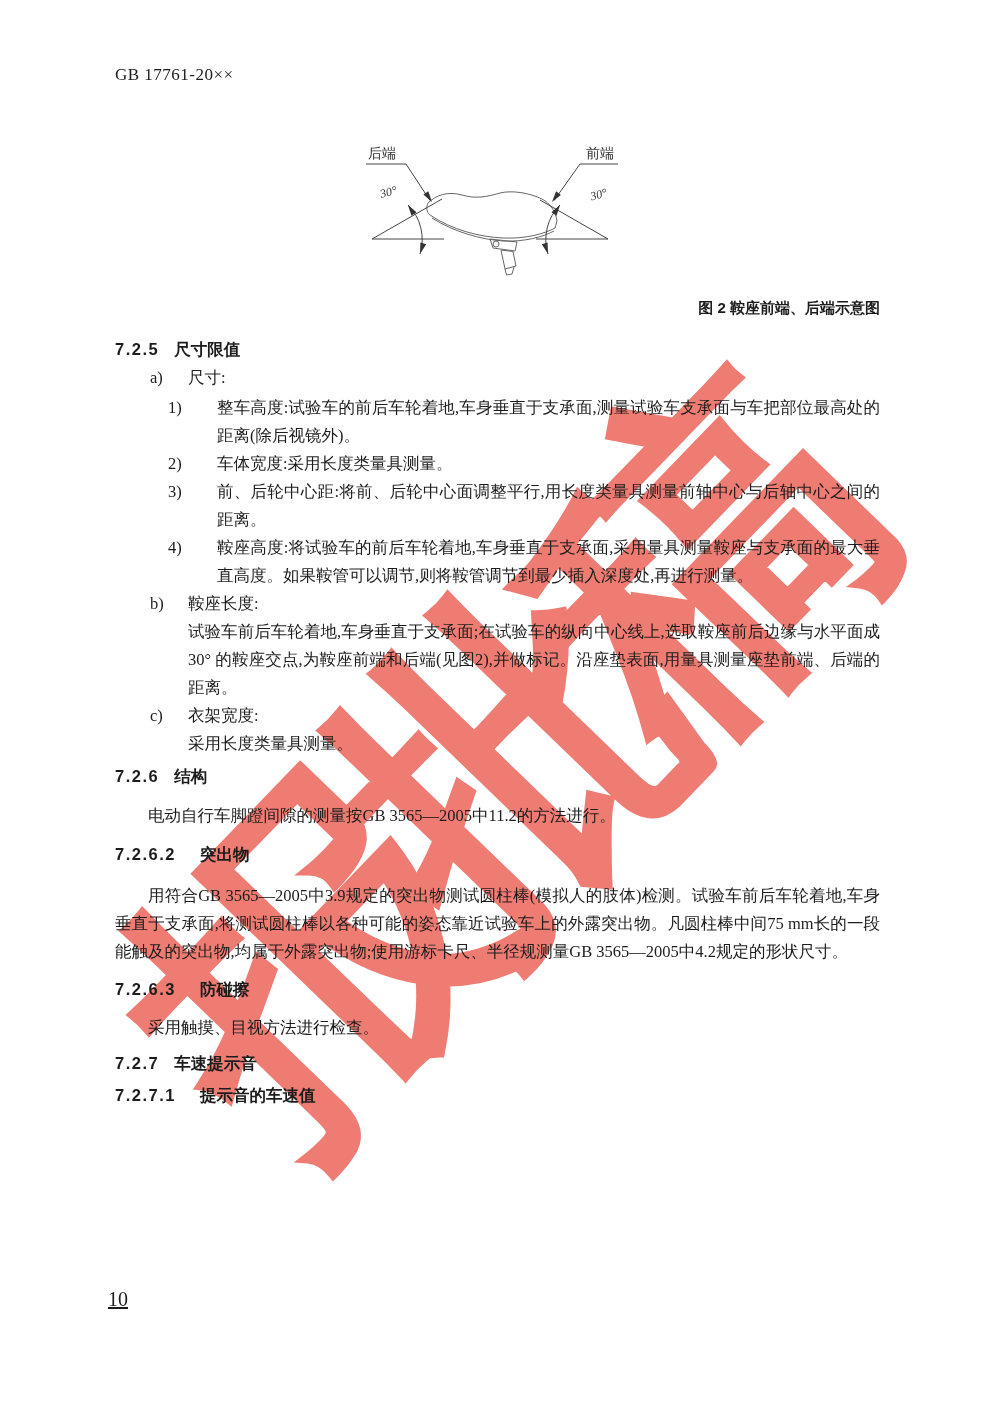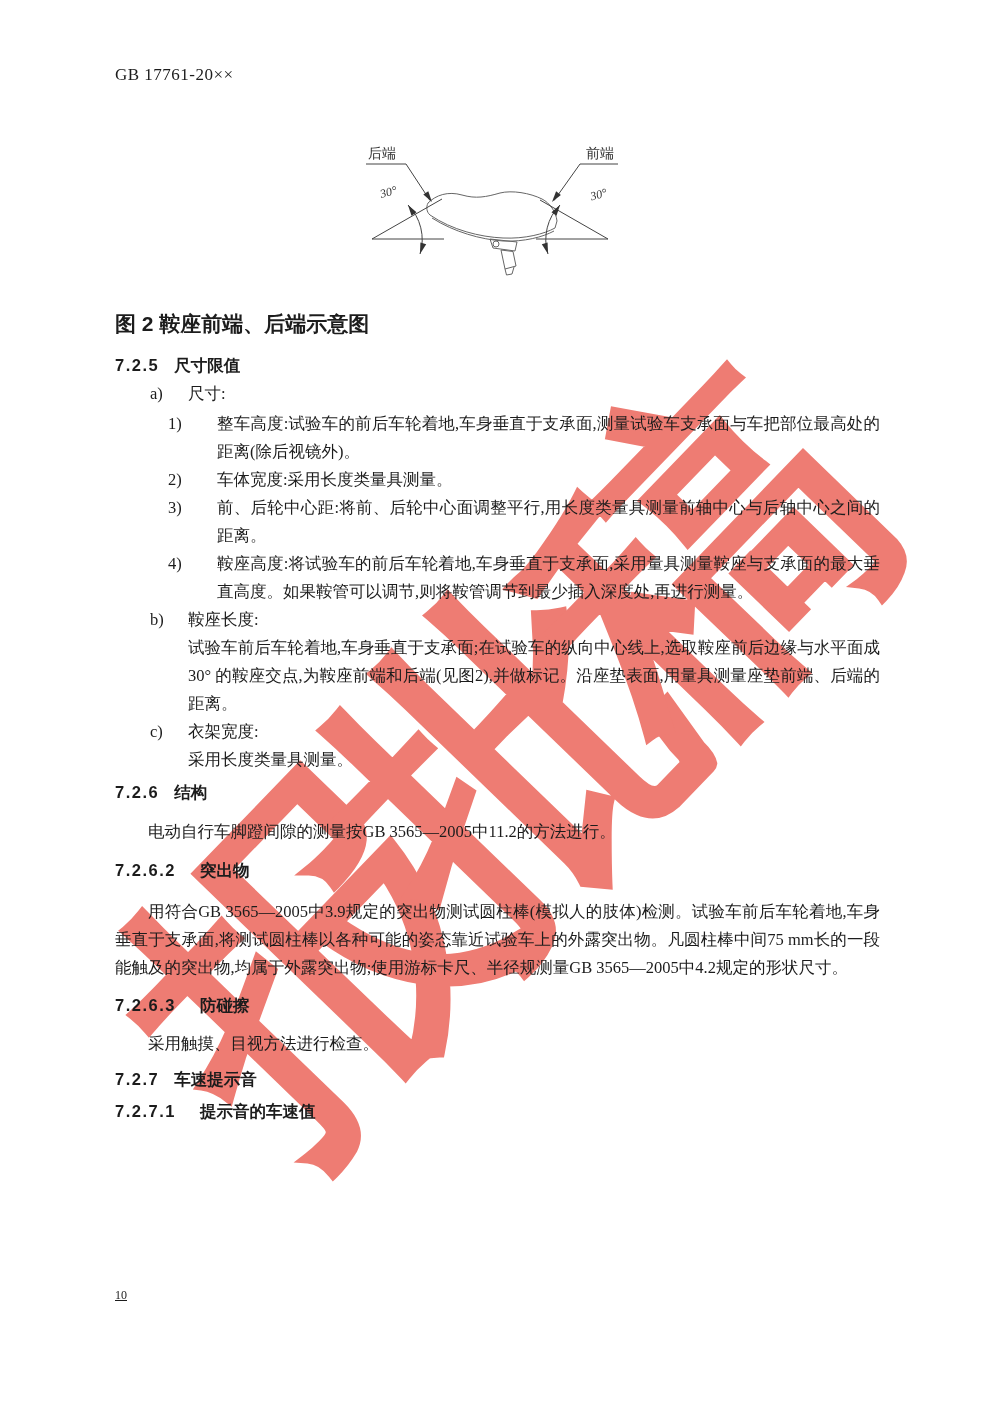--- a/index.html
+++ b/index.html
@@ -33,25 +33,25 @@
   
   .content {
     position:relative; z-index:1;
     padding:64px 112px 0 115px;
   }
   .doc-header { font-size:17px; line-height:22px; letter-spacing:0.5px; }
 
   .figure-block { margin-top:46px; }
   .figure-block svg { display:block; margin:0 auto; transform:translateX(12px); }
   .fig-caption {
-    margin-top:20px;
-    text-align:left;
+    margin-top:4px;
+    text-align:right;
     font-family:"Liberation Sans", sans-serif;
     font-weight:bold;
-    font-size:21px; line-height:23px;
+    font-size:15px; line-height:23px;
   }
 
   .h3, .h4 {
     font-family:"Liberation Sans", sans-serif;
     font-weight:bold;
     font-size:16.5px; line-height:24px;
   }
   .hnum { letter-spacing:1.5px; margin-right:15px;text-align:right; }
   .hnum.gapw { margin-right:24px; }
 
@@ -71,22 +71,22 @@
   .numitem .lbl { flex:none; width:49px; }
   .numitem .txt { flex:1; text-align:justify; }
 
   .mt2{margin-top:2px} .mt3{margin-top:3px} .mt6{margin-top:6px}
   .mt9{margin-top:9px} .mt11{margin-top:11px} .mt12{margin-top:12px}
   .mt13{margin-top:13px} .mt14{margin-top:14px} .mt16{margin-top:16px}
   .mt18{margin-top:18px} .mt21{margin-top:8px}
 
   .pageno {
     position:absolute; z-index:1;
-    left:115px; top:1288px;
-    font-size:12px;
+    left:108px; top:1288px;
+    font-size:20px;
     text-decoration:underline;
   }
 
   
   .dwg { stroke:#666; fill:none; stroke-width:1; }
   .ldr { stroke:#444; fill:none; stroke-width:1; }
   .arr { fill:#333; stroke:none; }
   .dlabel { font-family:"Liberation Serif", serif; font-size:14px; fill:#333; }
   .alabel { font-family:"Liberation Serif", serif; font-style:italic; font-size:12px; fill:#333; }
 </style>

